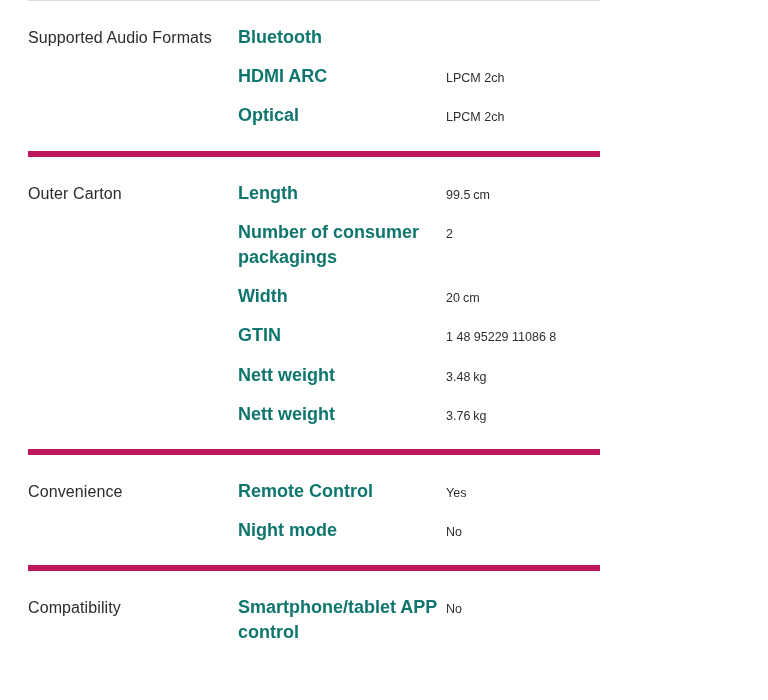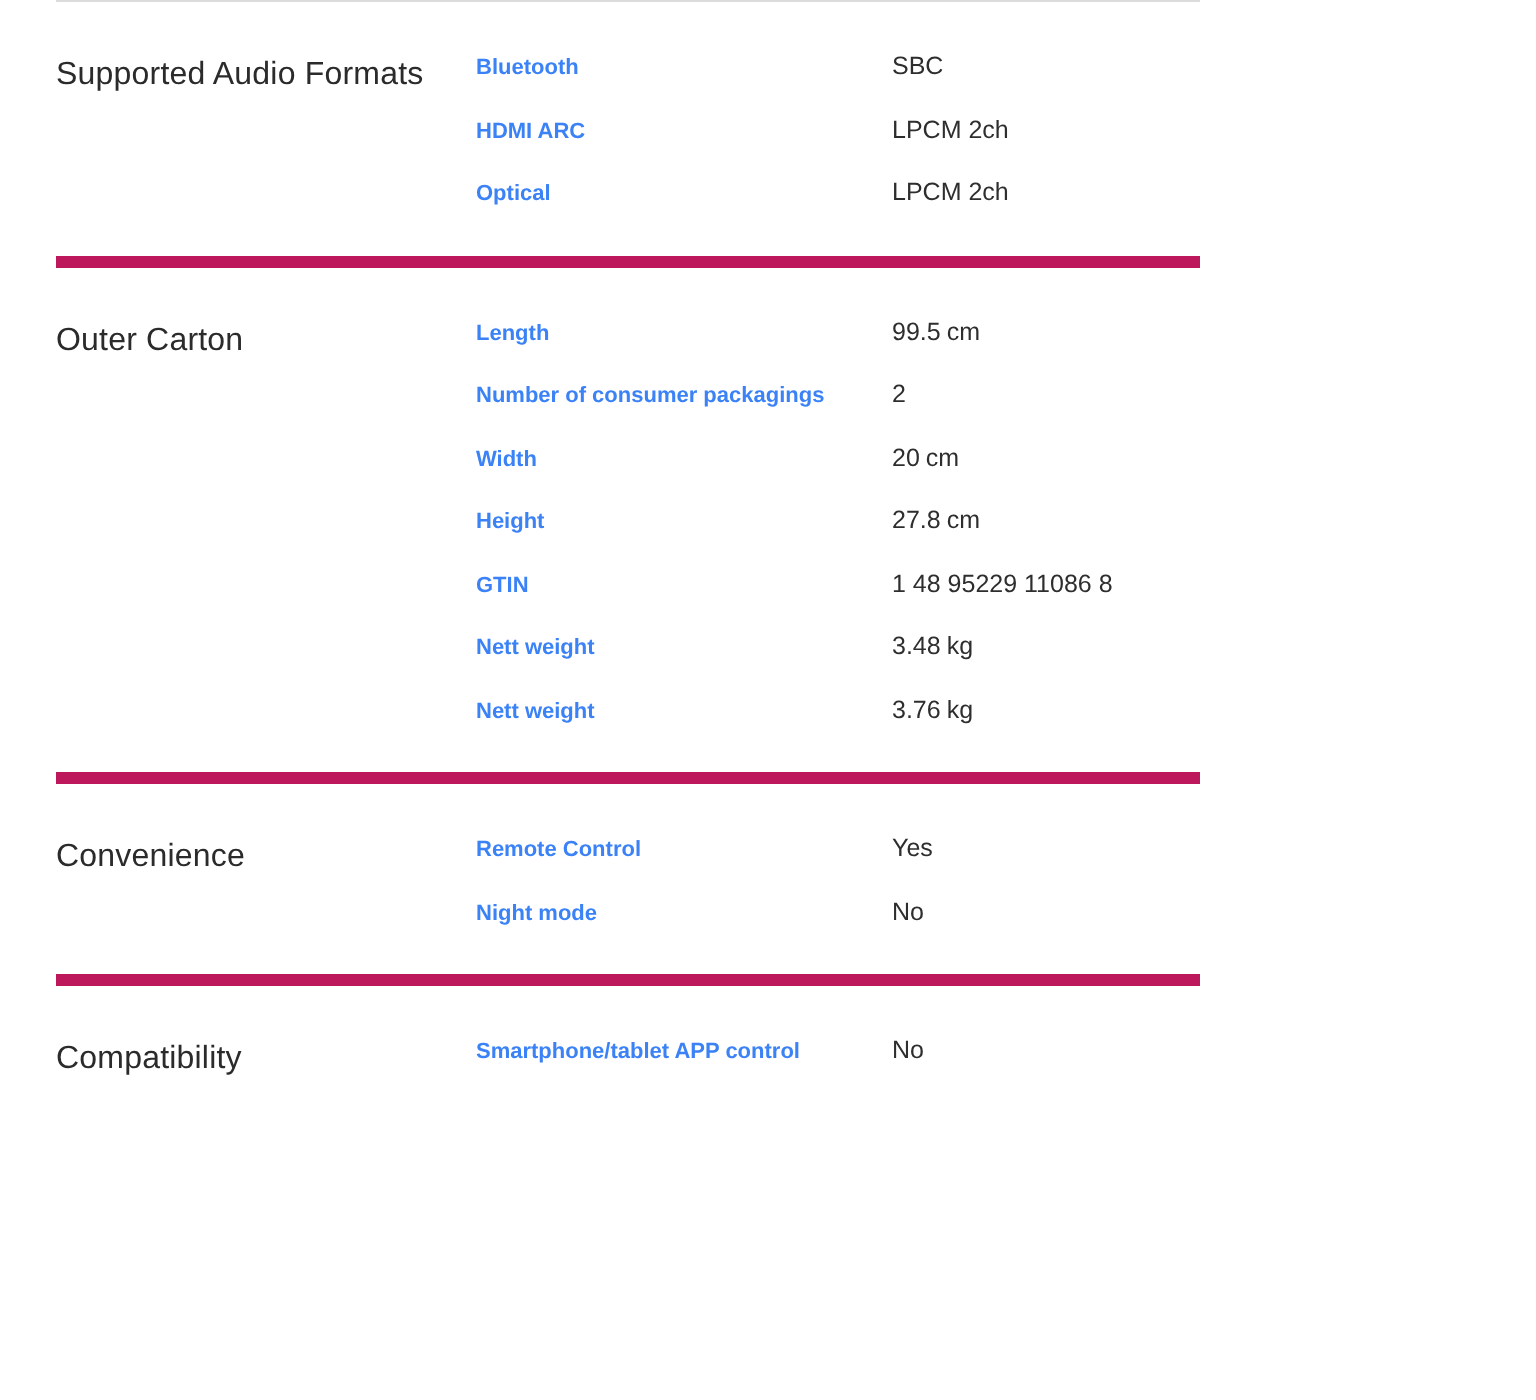--- a/index.html
+++ b/index.html
@@ -47,23 +47,23 @@
     display: flex;
     align-items: baseline;
     margin-bottom: 14px;
   }
   .spec-row:last-child {
     margin-bottom: 0;
   }
   .spec-label {
     width: 208px;
     flex: 0 0 208px;
-    font-size: 11px;
+    font-size: 18px;
     font-weight: bold;
-    color: #3b82f6;
+    color: #0f766e;
     line-height: 1.4;
   }
   .spec-value {
     flex: 1 1 auto;
     font-size: 12.5px;
     font-weight: 400;
     color: #2e2e2e;
     line-height: 1.4;
   }
   .spec-value .unit {
@@ -73,21 +73,20 @@
 </head>
 <body>
 
 <div class="spec-sheet">
 
   <div class="spec-group first">
     <div class="group-title">Supported Audio Formats</div>
     <div class="group-rows">
       <div class="spec-row">
         <div class="spec-label">Bluetooth</div>
-        <div class="spec-value"><span>SBC</span><span class="unit"></span></div>
       </div>
       <div class="spec-row">
         <div class="spec-label">HDMI ARC</div>
         <div class="spec-value"><span>LPCM 2ch</span><span class="unit"></span></div>
       </div>
       <div class="spec-row">
         <div class="spec-label">Optical</div>
         <div class="spec-value"><span>LPCM 2ch</span><span class="unit"></span></div>
       </div>
     </div>
@@ -100,24 +99,20 @@
         <div class="spec-label">Length</div>
         <div class="spec-value"><span>99.5</span><span class="unit">cm</span></div>
       </div>
       <div class="spec-row">
         <div class="spec-label">Number of consumer packagings</div>
         <div class="spec-value"><span>2</span><span class="unit"></span></div>
       </div>
       <div class="spec-row">
         <div class="spec-label">Width</div>
         <div class="spec-value"><span>20</span><span class="unit">cm</span></div>
-      </div>
-      <div class="spec-row">
-        <div class="spec-label">Height</div>
-        <div class="spec-value"><span>27.8</span><span class="unit">cm</span></div>
       </div>
       <div class="spec-row">
         <div class="spec-label">GTIN</div>
         <div class="spec-value"><span>1 48 95229 11086 8</span><span class="unit"></span></div>
       </div>
       <div class="spec-row">
         <div class="spec-label">Nett weight</div>
         <div class="spec-value"><span>3.48</span><span class="unit">kg</span></div>
       </div>
       <div class="spec-row">

